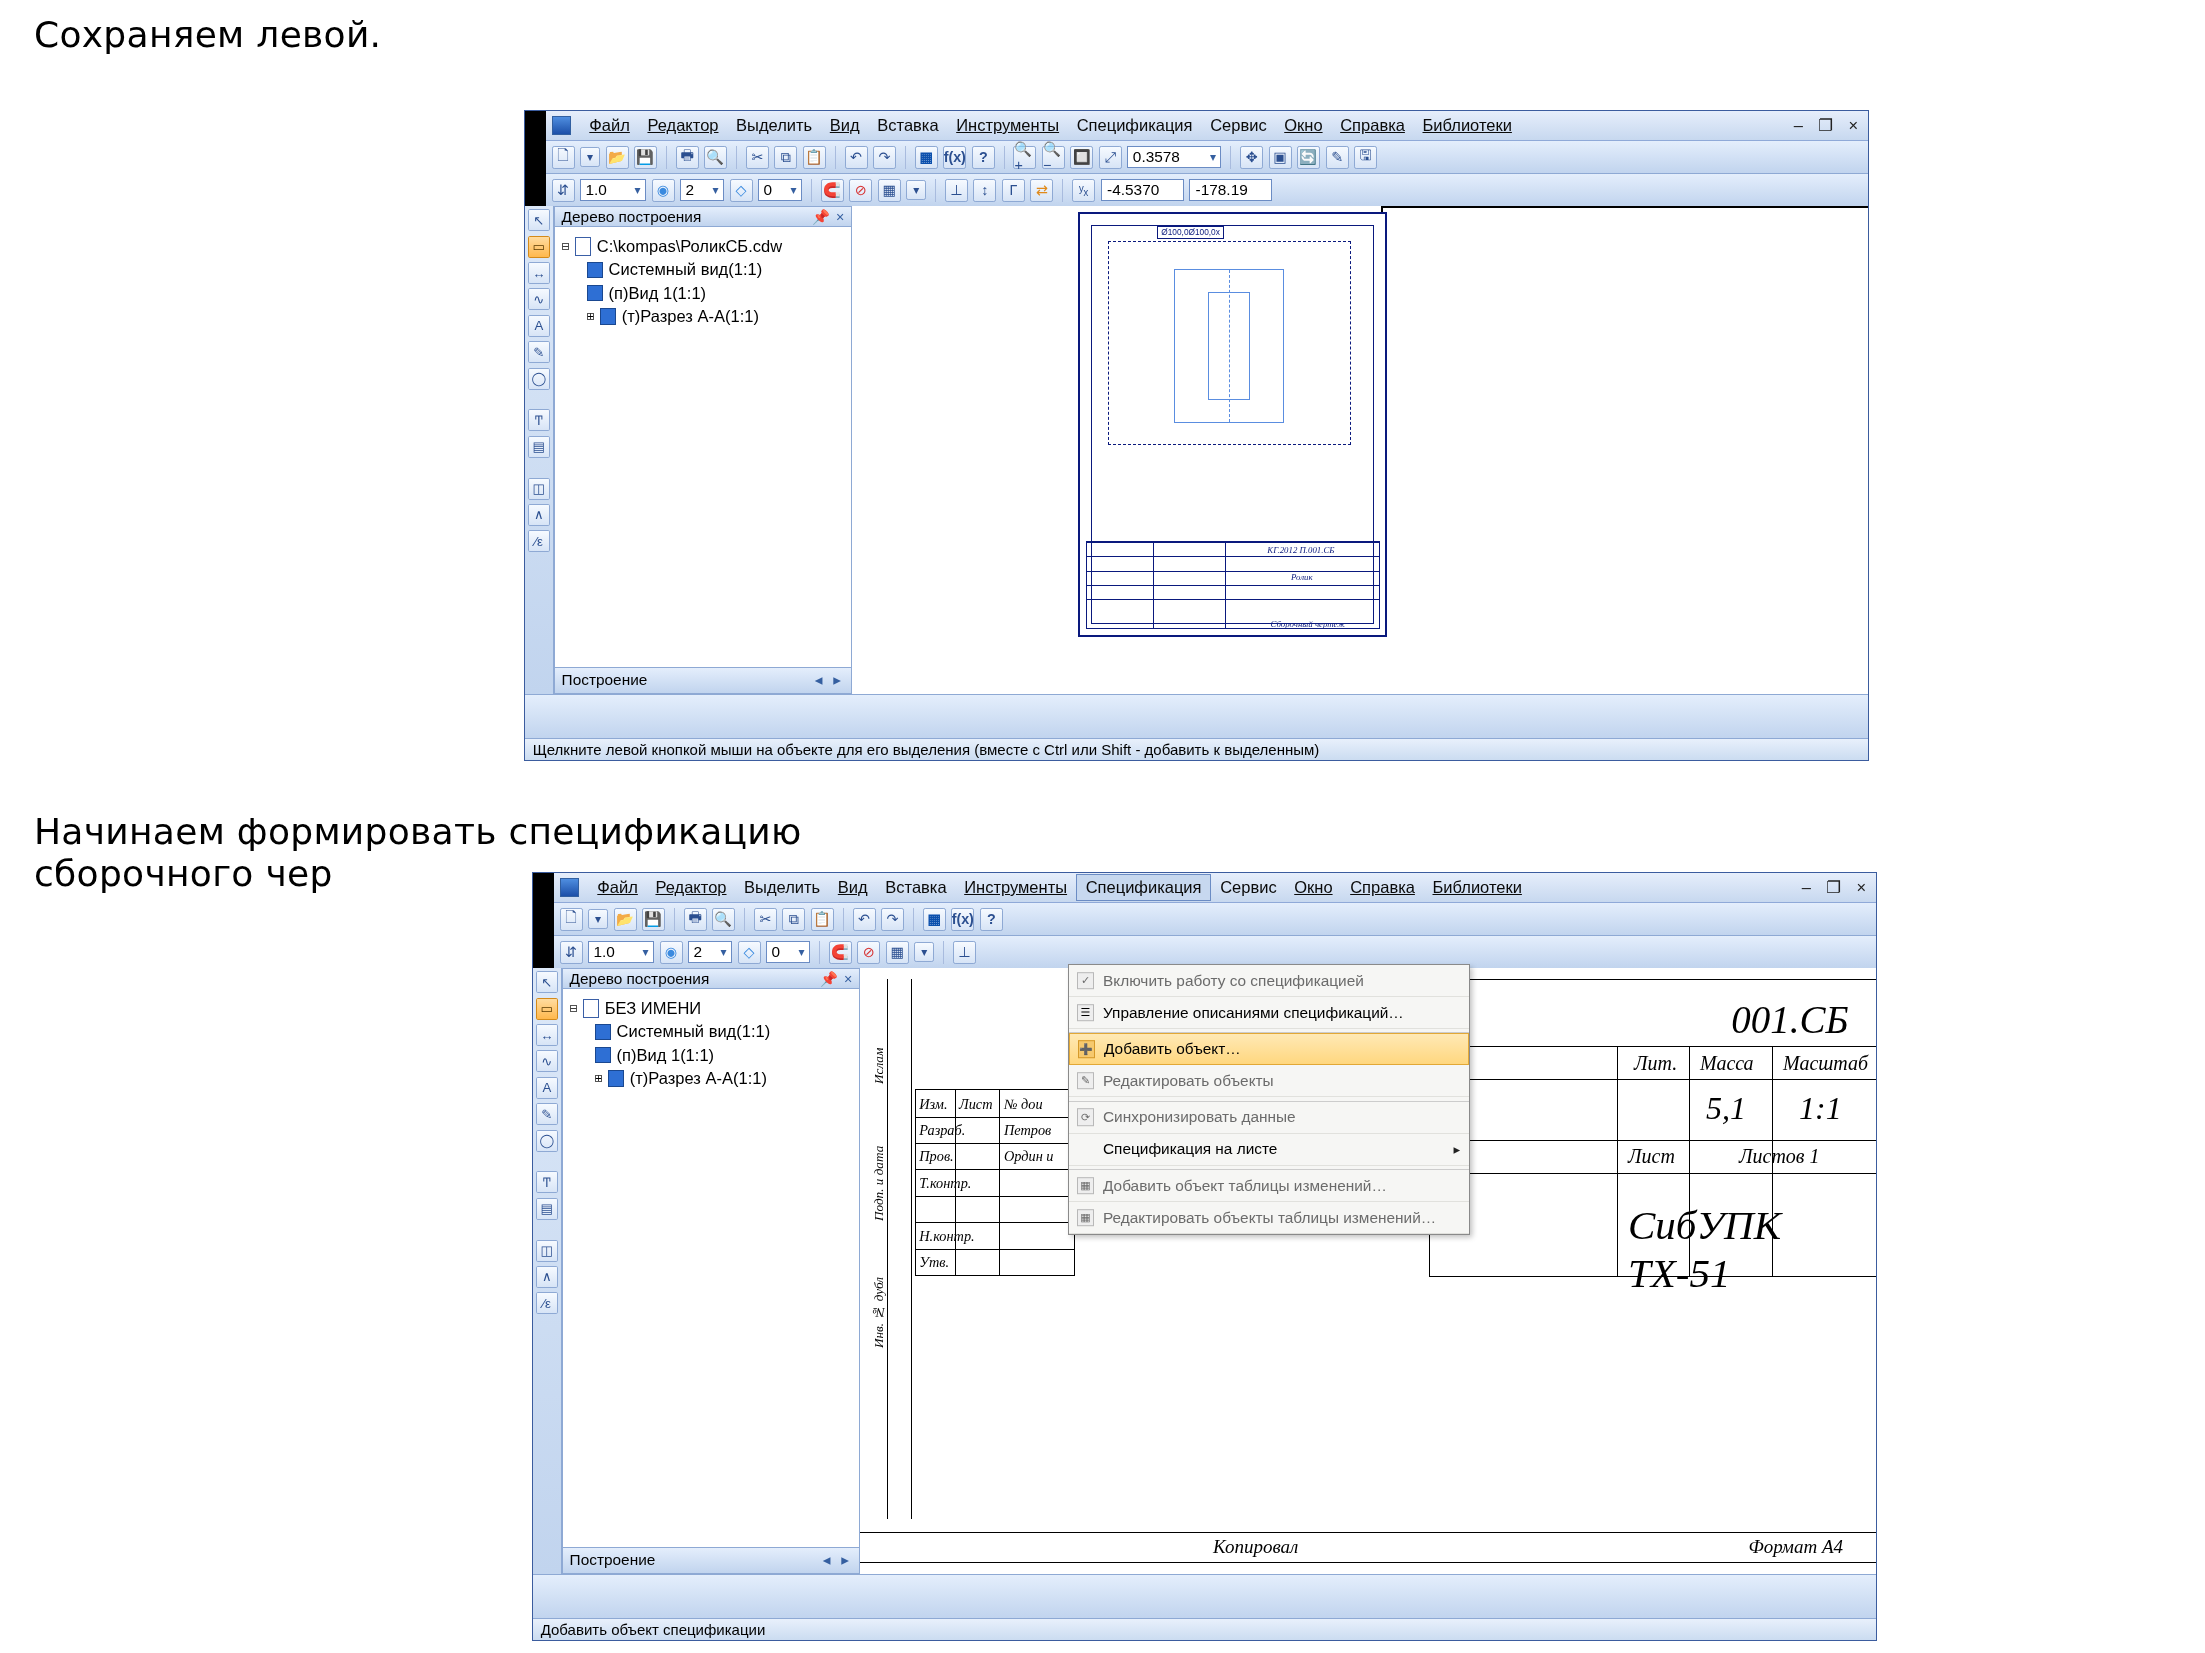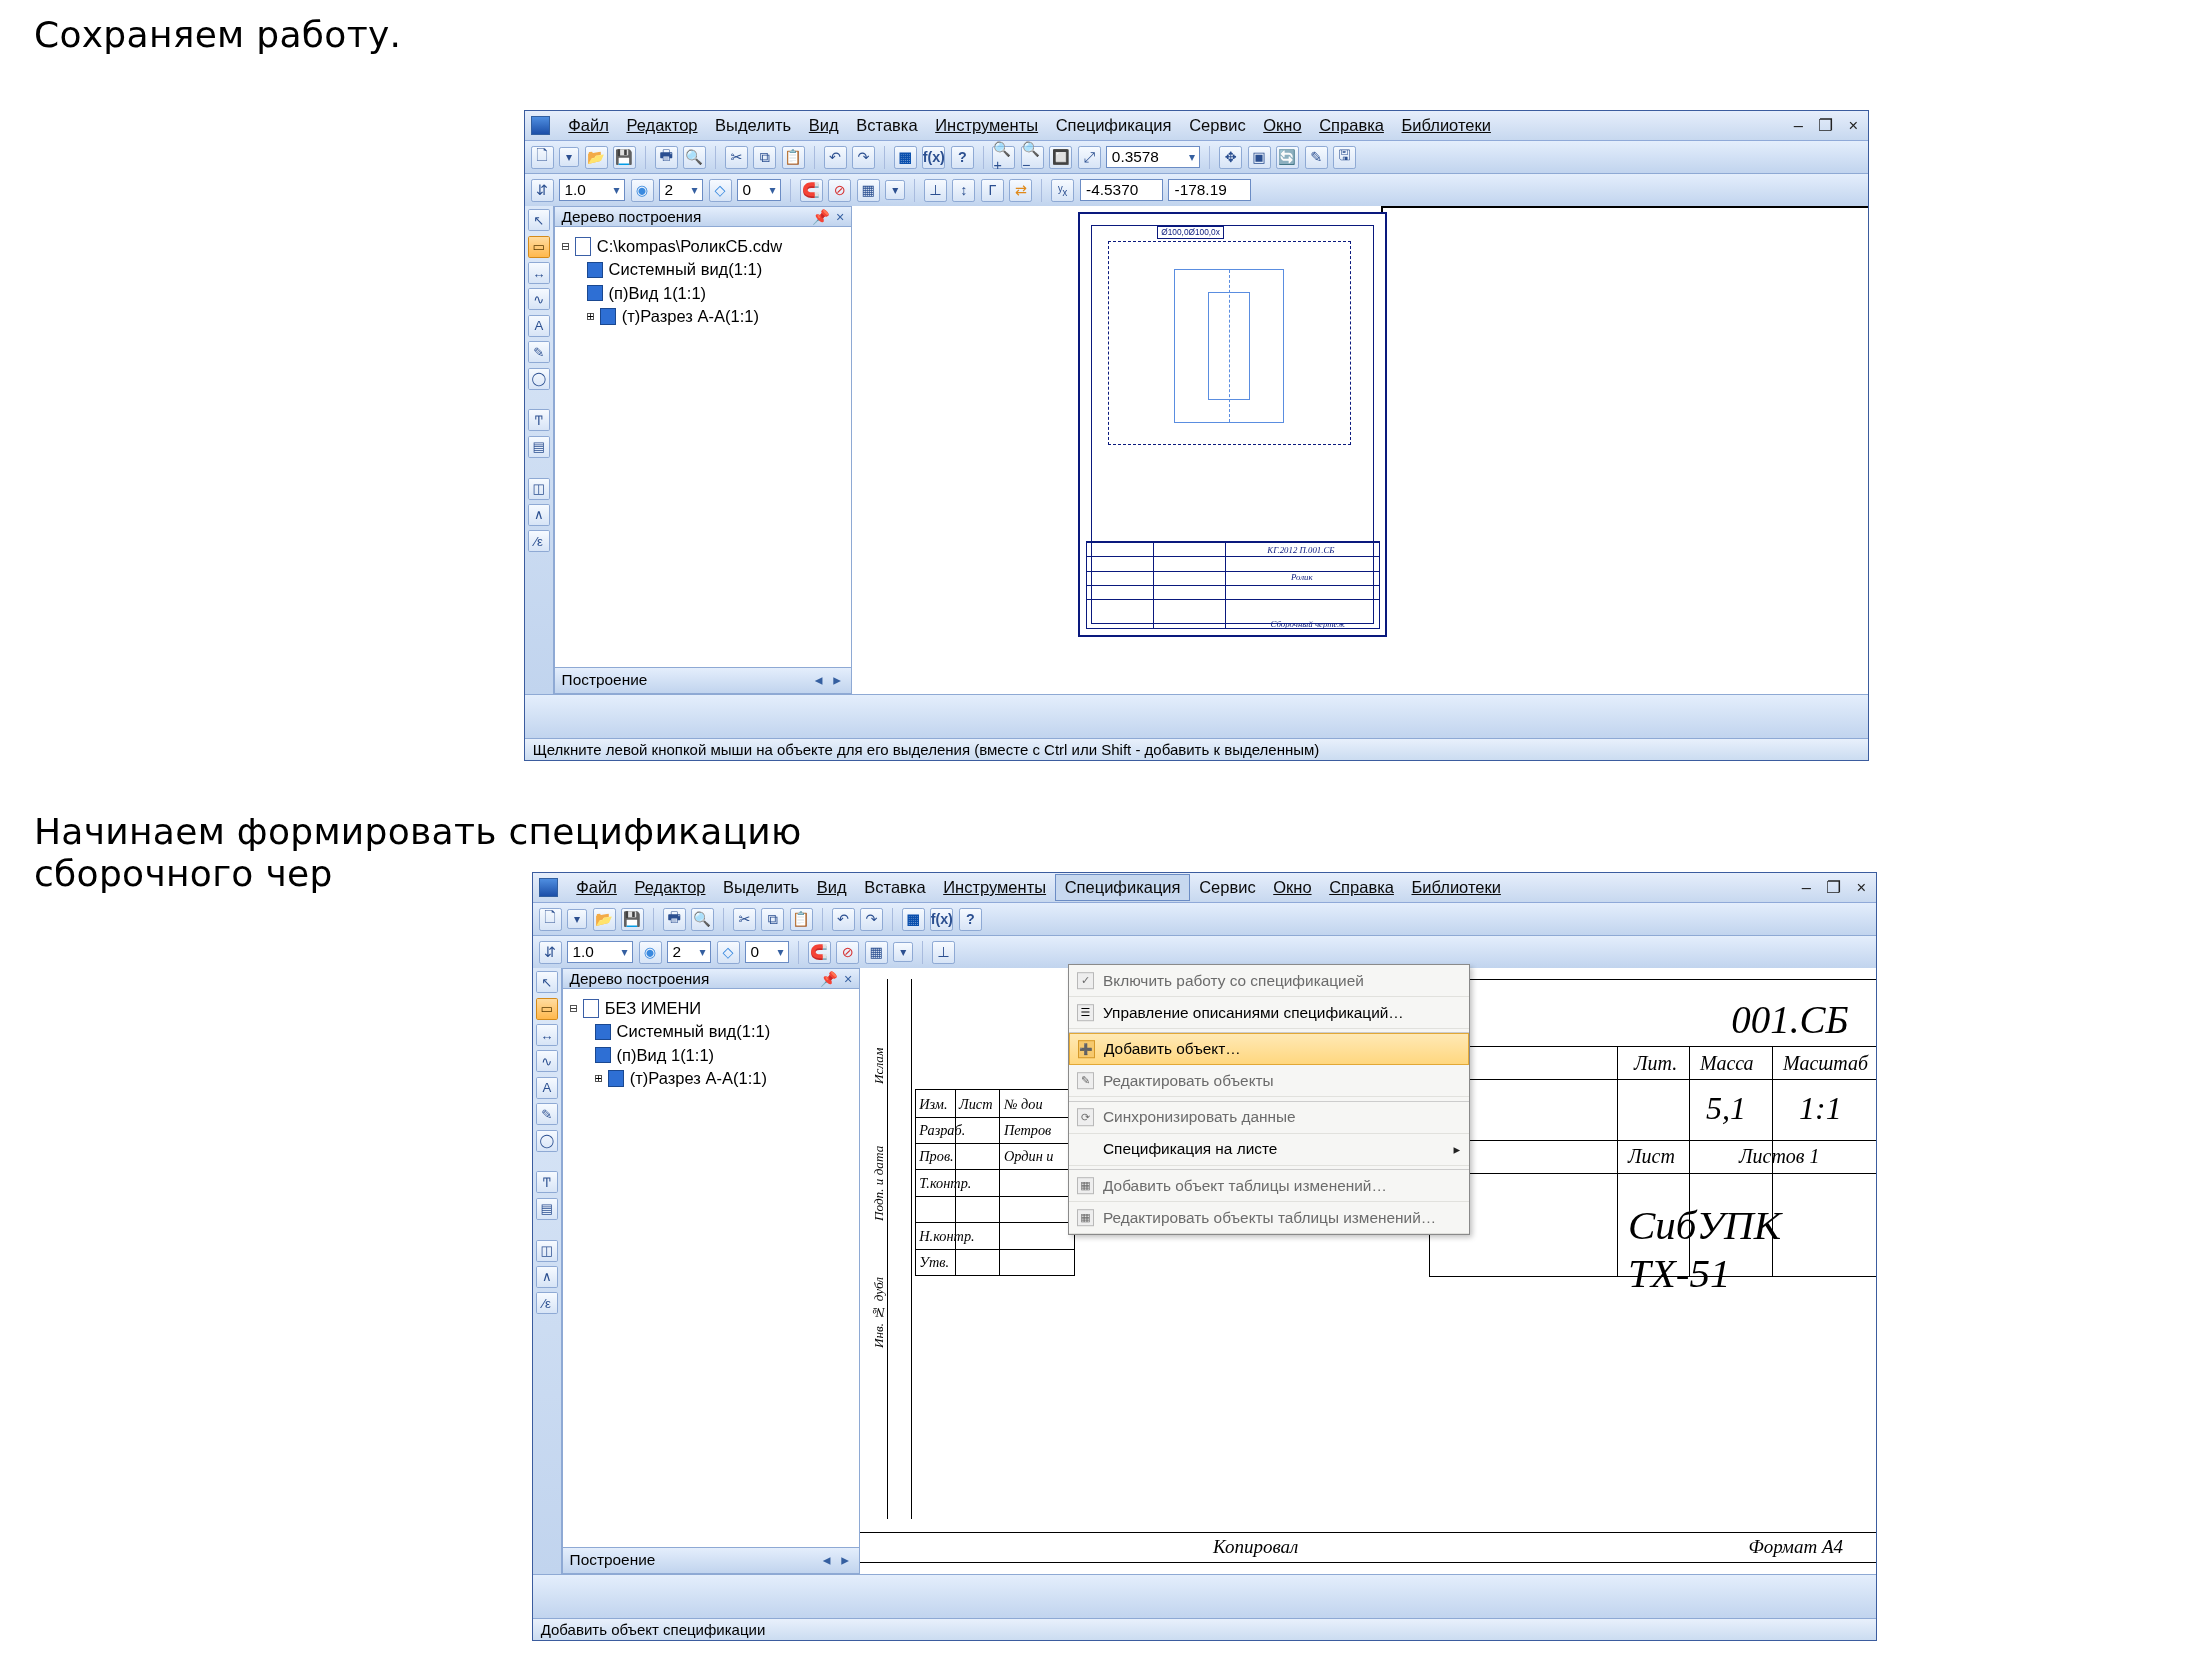--- a/index.html
+++ b/index.html
@@ -17,20 +17,21 @@
     color: #000;
     margin: 14.3px 0 5.5px 34px;
     letter-spacing: 0.3px;
   }
   .doc-text.second { margin-top: 22px; }
   
   .app-window {
     position: absolute;
     background: #000000;
     border: 1.7px solid #3b5c9e;
+    padding-left: 21px;
   }
   .win1 { left: 524px; top: 110px; width: 1345px; height: 651px; }
   .win2 { left: 532px; top: 872px; width: 1345px; height: 769px; }
   
   .menubar {
     display: flex;
     align-items: center;
     height: 30px;
     background: linear-gradient(#e6eefb,#c7d8ef);
     border-bottom: 0.6px solid #8fa9d8;
@@ -270,21 +271,21 @@
     writing-mode: vertical-rl;
     transform: rotate(180deg);
     font-family:"Times New Roman",serif; font-style:italic;
     font-size:13.2px; color:#000;
   }
   .bottom-textrow { position:absolute; font-family:"Times New Roman",serif; font-style:italic; font-size:19px;margin-top:44px; }
 </style>
 </head>
 <body>
 
-<div class="doc-text">Сохраняем работу.</div>
+<div class="doc-text">Сохраняем левой.</div>
 
 <div class="app-window win1">
 
   <div class="menubar">
     <span class="app-icon"></span>
     <span class="mitem"><u>Файл</u></span>
     <span class="mitem"><u>Редактор</u></span>
     <span class="mitem">Выделить</span>
     <span class="mitem"><u>Вид</u></span>
     <span class="mitem">Вставка</span>

